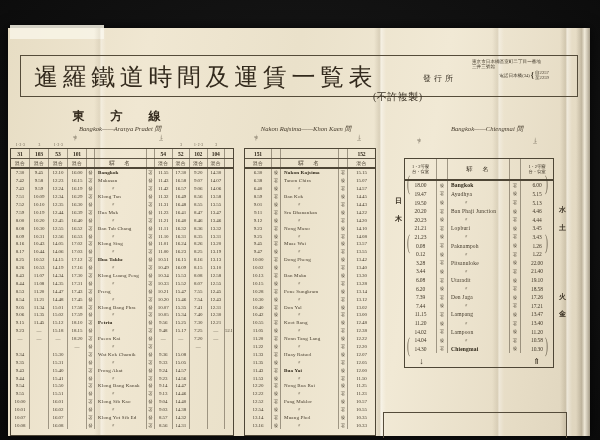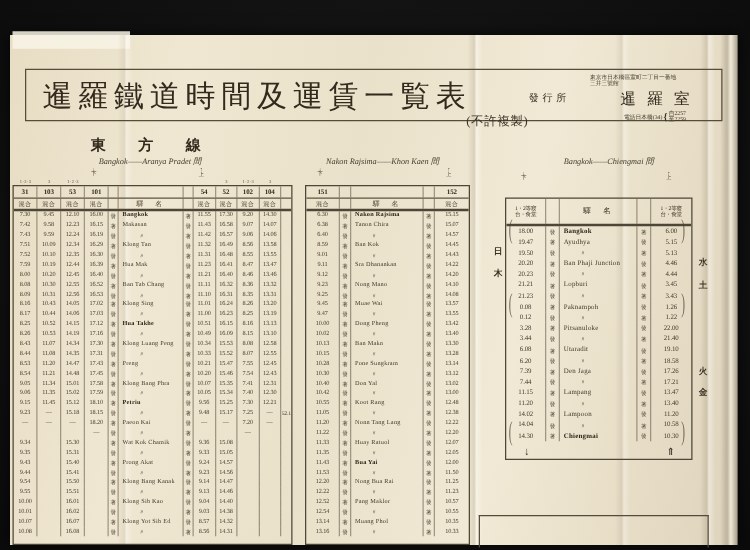--- a/index.html
+++ b/index.html
@@ -90,21 +90,20 @@
     <div class="cr c4"></div>
     <div class="cr c5"></div>
 
     <div class="tbox">
       <div class="mtitle">暹羅鐵道時間及運賃一覧表</div>
       <div class="nocopy">(不許複製)</div>
       <div class="hakko">發行所</div>
       <div class="pub">
         <div class="addr">東京市日本橋區室町二丁目一番地</div>
         <div class="addr">三井三號館</div>
-        <div class="pnm">暹羅室</div>
         <div class="phline">
           <span>電話日本橋(34)</span>
           <span class="pbrace">{</span>
           <span class="pnums">
             <div>自2257</div>
             <div>至2259</div>
           </span>
         </div>
       </div>
     </div>

